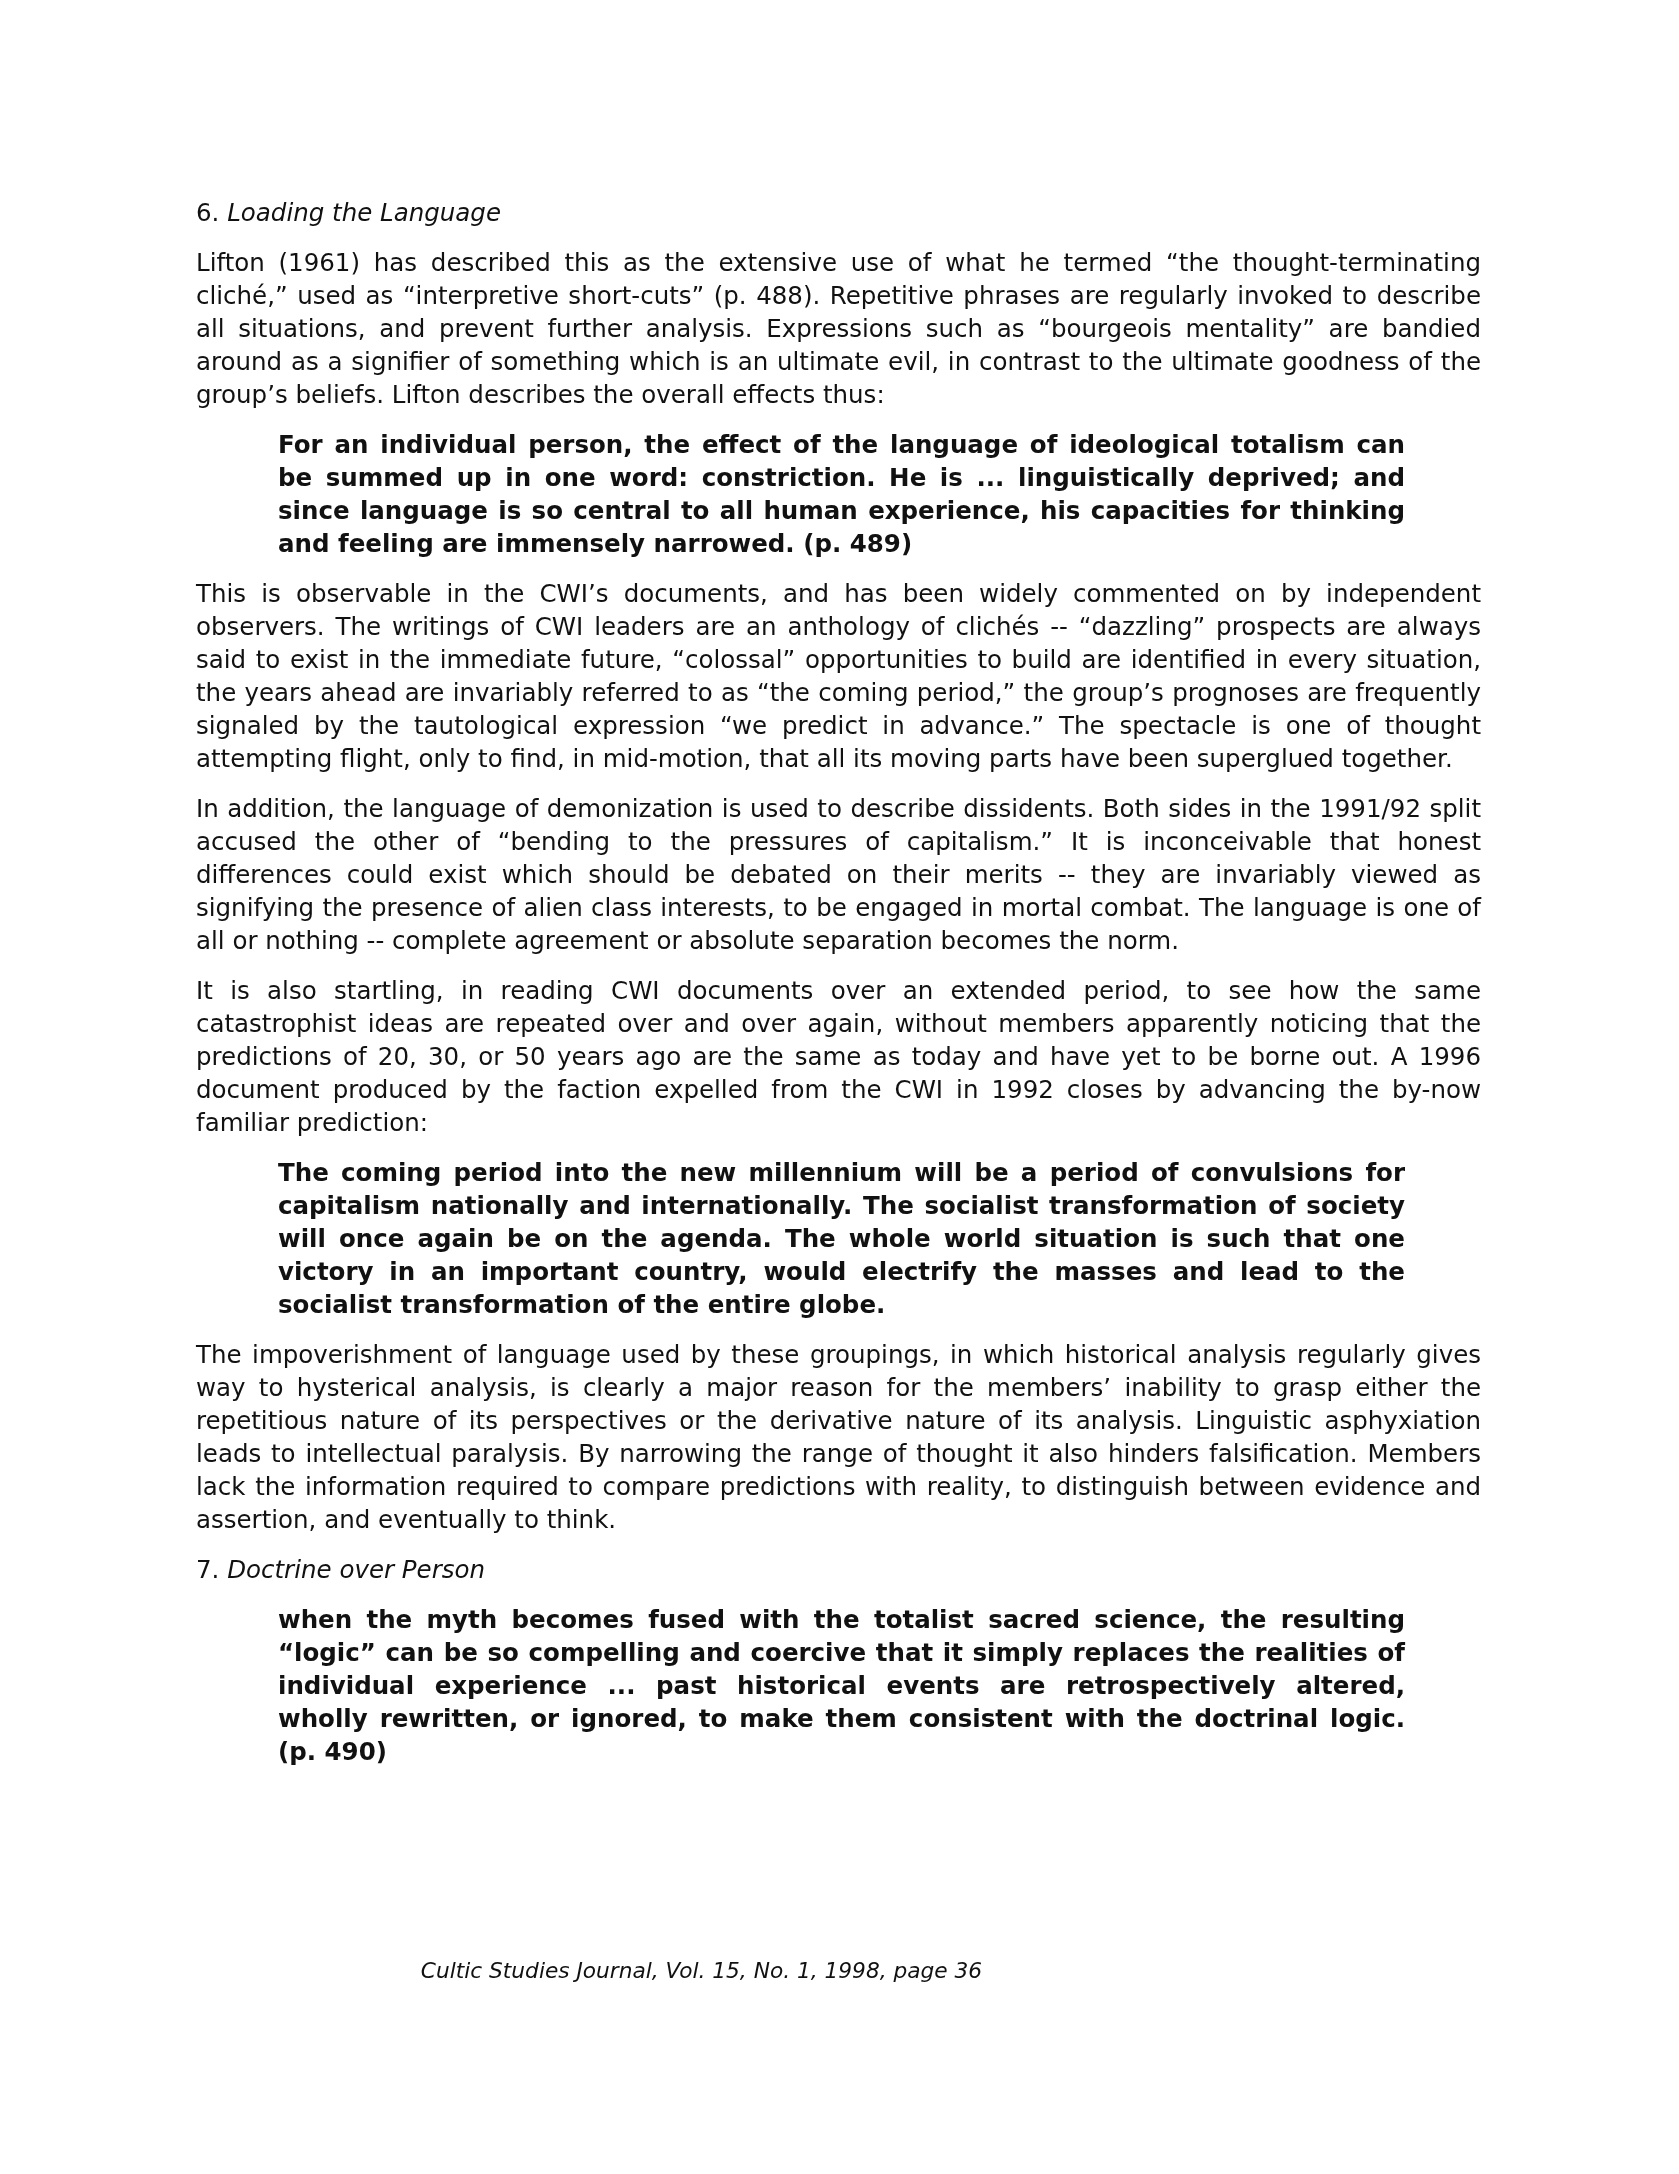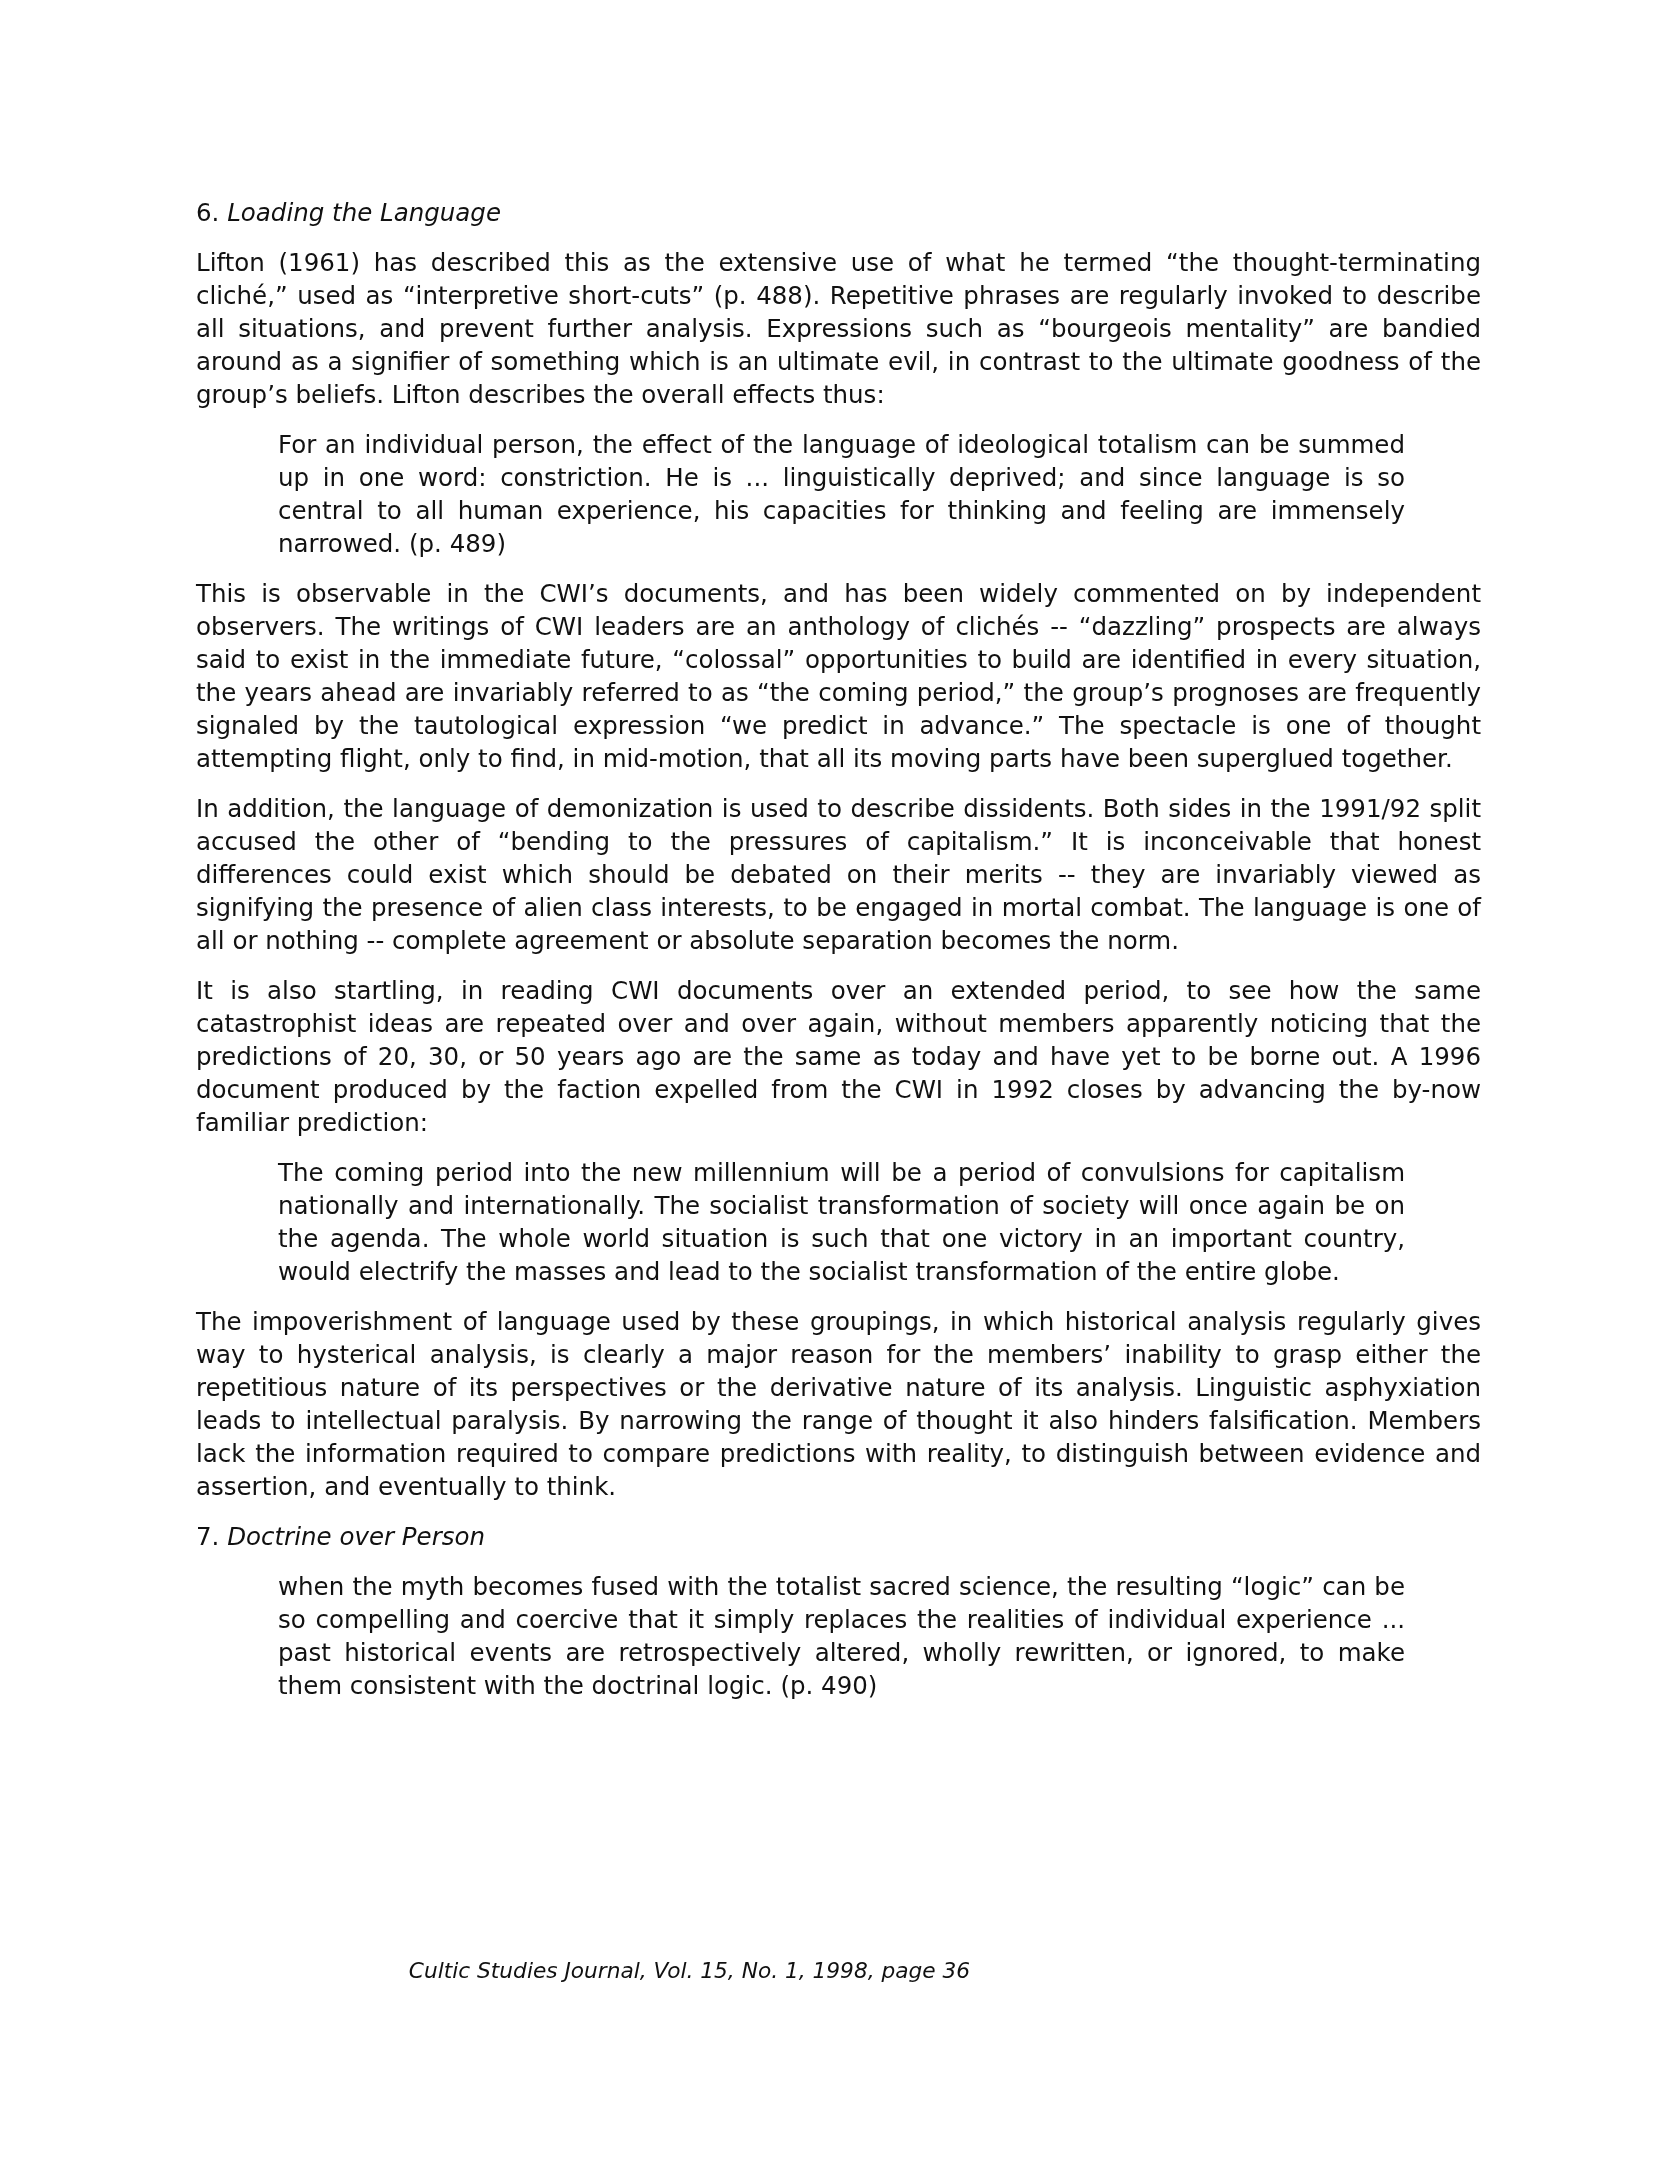--- a/index.html
+++ b/index.html
@@ -6,24 +6,24 @@
   body { width: 1680px; height: 2174px; position: relative; overflow: hidden; }
   .page {
     position: absolute; left: 196px; top: 196px; width: 1285px;
     font-family: "DejaVu Sans", sans-serif;
     font-size: 24.5px; line-height: 33px; color: #111111;
   }
   .page p { margin: 0 0 17px 0; text-align: justify; }
   .page .heading { text-align: left; }
   .page .heading em { font-style: italic; }
   .page blockquote {
-    margin: 0 76px 17px 82px; padding: 0; text-align: justify;
+    margin: 0 76px 17px 82px; padding: 0; text-align: justify; font-weight: bold;
   }
   .footer {
-    position: absolute; left: 0; top: 1957px; width: 1379px; text-align: center;
+    position: absolute; left: 12px; top: 1957px; width: 1379px; text-align: center;
     font-family: "DejaVu Sans", sans-serif; font-style: italic; font-size: 21.7px; line-height: 28px;
     color: #111111;
   }
 </style>
 </head>
 <body>
 
 <div class="page">
   <p class="heading"><span>6.</span> <em>Loading the Language</em></p>
   <p>Lifton (1961) has described this as the extensive use of what he termed “the thought-terminating cliché,” used as “interpretive short-cuts” (p. 488). Repetitive phrases are regularly invoked to describe all situations, and prevent further analysis. Expressions such as “bourgeois mentality” are bandied around as a signifier of something which is an ultimate evil, in contrast to the ultimate goodness of the group’s beliefs. Lifton describes the overall effects thus:</p>

